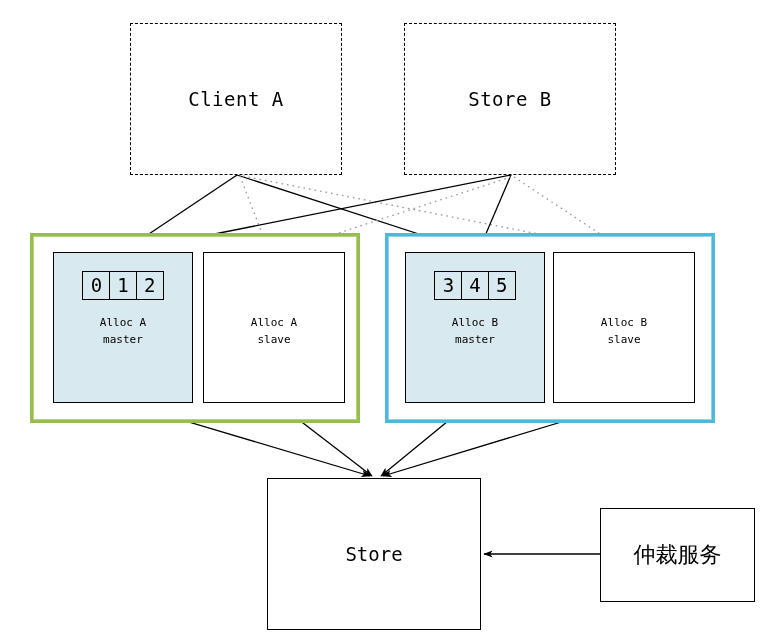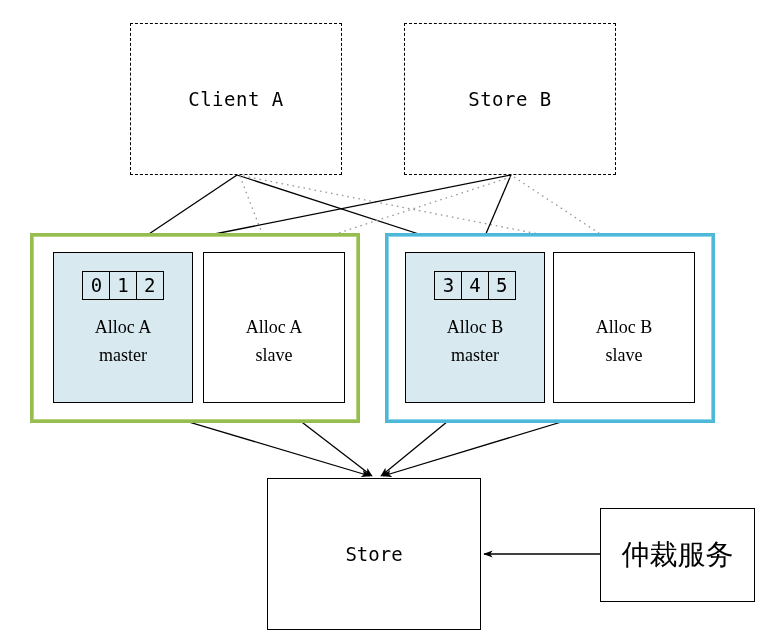--- a/index.html
+++ b/index.html
@@ -91,38 +91,37 @@
     justify-content: center;
     font-size: 19px;
     line-height: 1;
     color: #000000;
     background: transparent;
   }
   .slot:first-child { margin-left: 0; }
 
   .alloc-title {
     line-height: 1.55;
-    font-size: 18px;
+    font-size: 11px;
     white-space: pre-line;
-    font-family: Liberation Serif, serif;
   }
 
   
   .store-box {
     border: 1.6px solid #000000;
     background: #ffffff;
     font-size: 19px;
     color: #000000;
   }
 
   
   .arbiter-box {
     border: 1.6px solid #000000;
     background: #ffffff;
-    font-size: 28px;
+    font-size: 22px;
     color: #000000;
     font-family: "DejaVu Sans", "Liberation Sans", sans-serif;
   }
 </style>
 </head>
 <body>
 
 <div id="canvas">
 
   <svg id="edges" viewBox="0 0 783 642" width="783" height="642">

